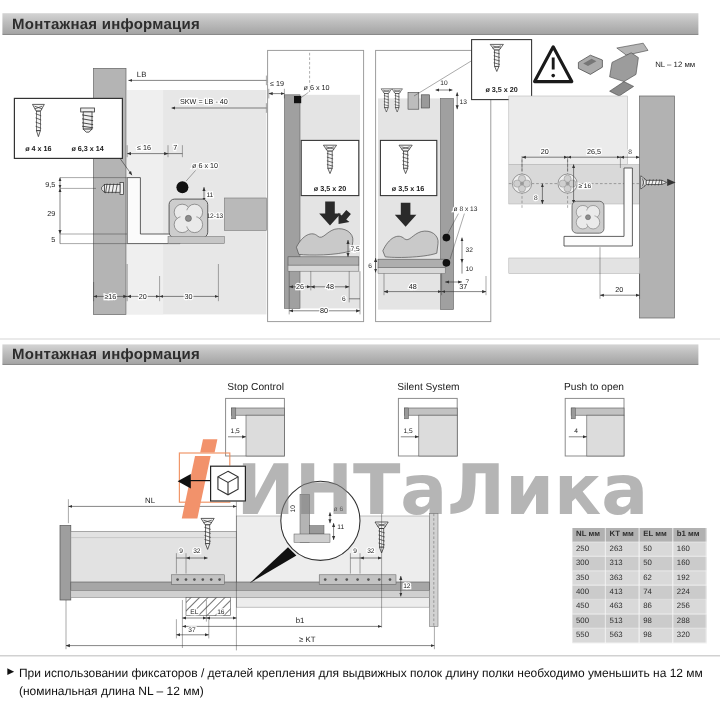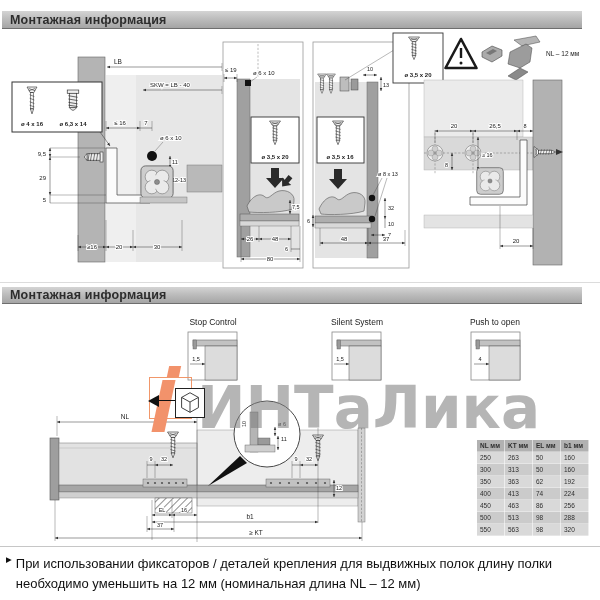--- a/index.html
+++ b/index.html
@@ -43,21 +43,21 @@
   #dims-table{position:absolute;left:477px;top:440px;border-collapse:collapse;}
   #dims-table th,#dims-table td{height:11px;padding:0 0 0 3px;font-size:6.5px;text-align:left;
     color:#2e2e2e;border-right:1px solid rgba(255,255,255,.55);
     border-bottom:1px solid rgba(255,255,255,.35);}
   #dims-table th{background:#b1b1b1;font-weight:bold;width:24px;}
   #dims-table td{width:24px;}
   #dims-table tbody tr:nth-child(odd) td{background:#d9d9d9;}
   #dims-table tbody tr:nth-child(even) td{background:#cbcbcb;}
   #note{position:absolute;left:6px;top:554px;width:586px;display:flex;gap:4px;}
   #note .bullet{font-size:7.5px;color:#111;margin-top:1px;}
-  #note p{margin:0;font-size:13px;line-height:1.5;color:#111;}
+  #note p{margin:0;font-size:10px;line-height:1.5;color:#111;}
 </style>
 </head>
 <body>
 
 <div id="page">
 
   <div class="hbar" id="bar1">
     <span>Монтажная информация</span>
   </div>
 

